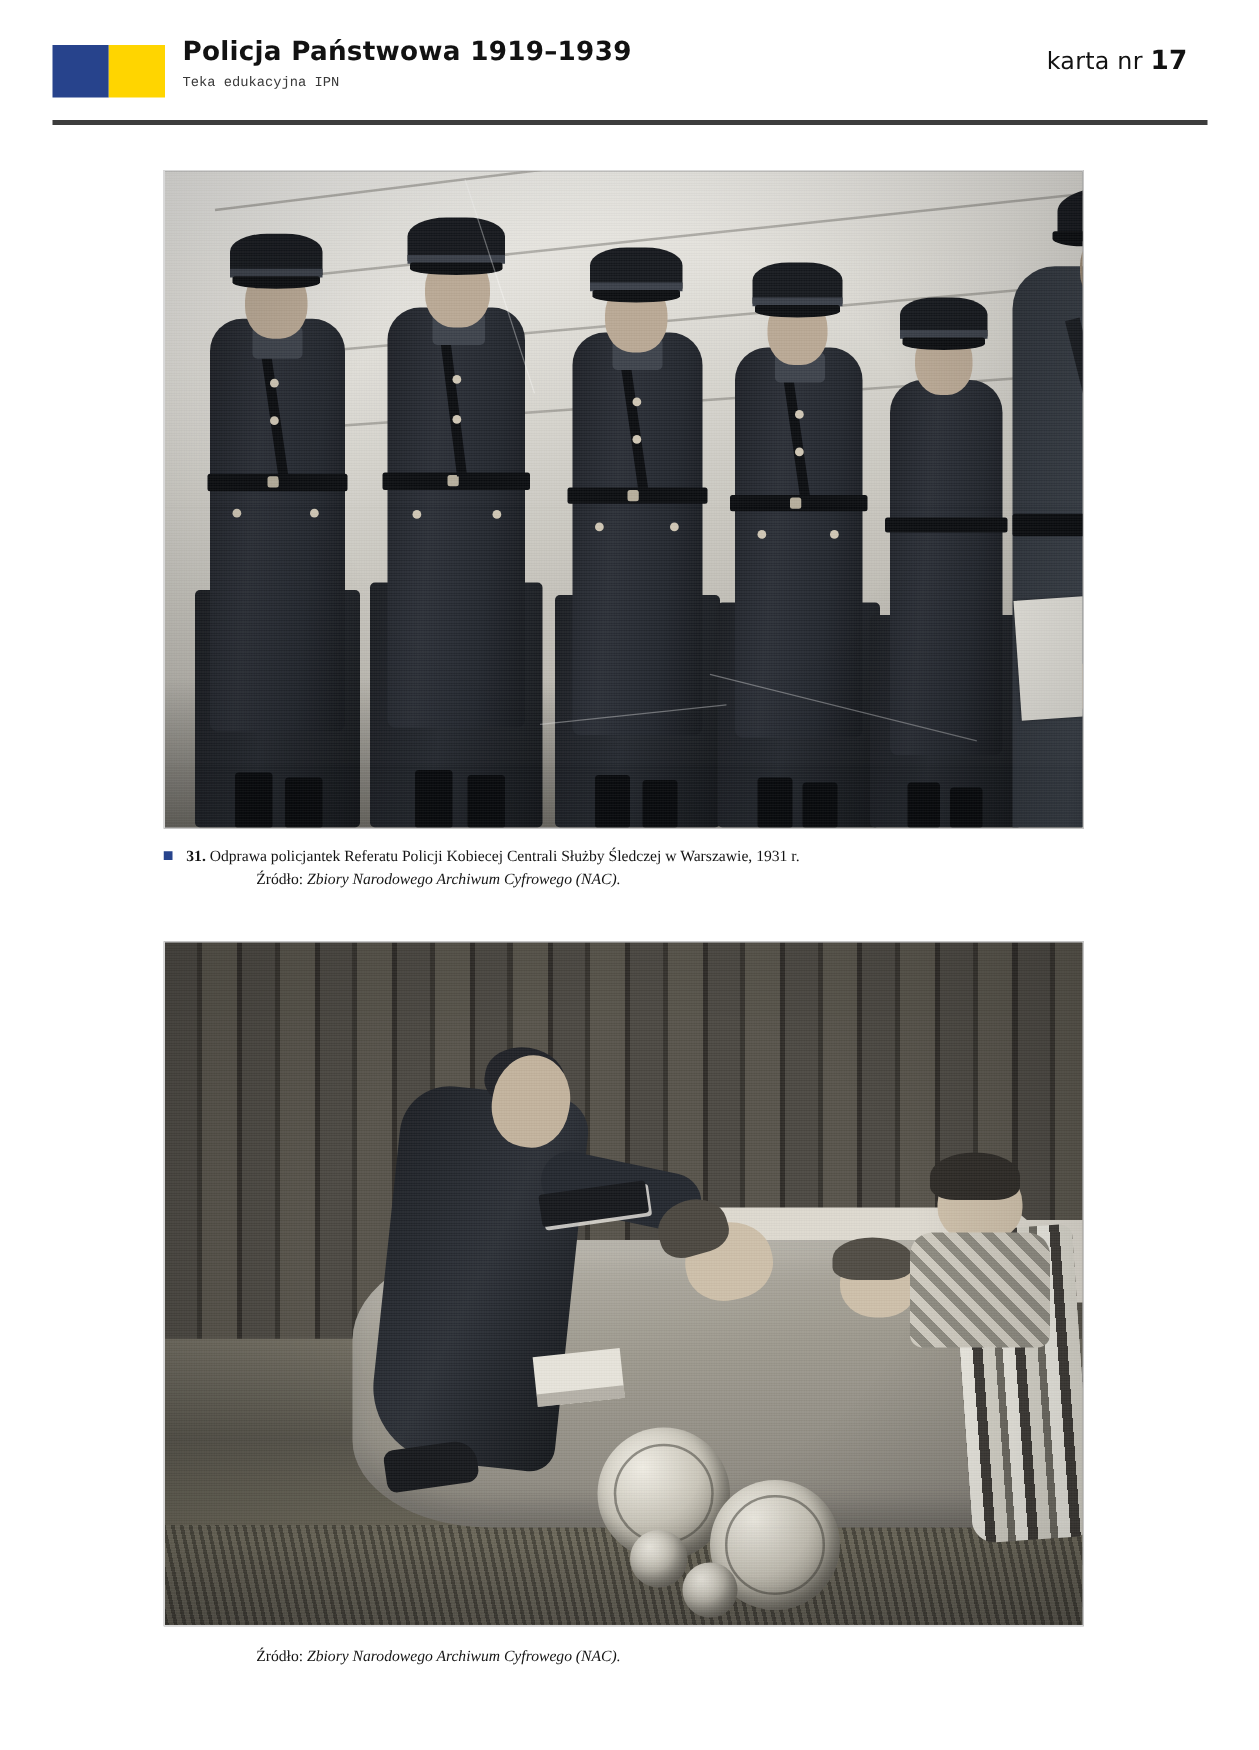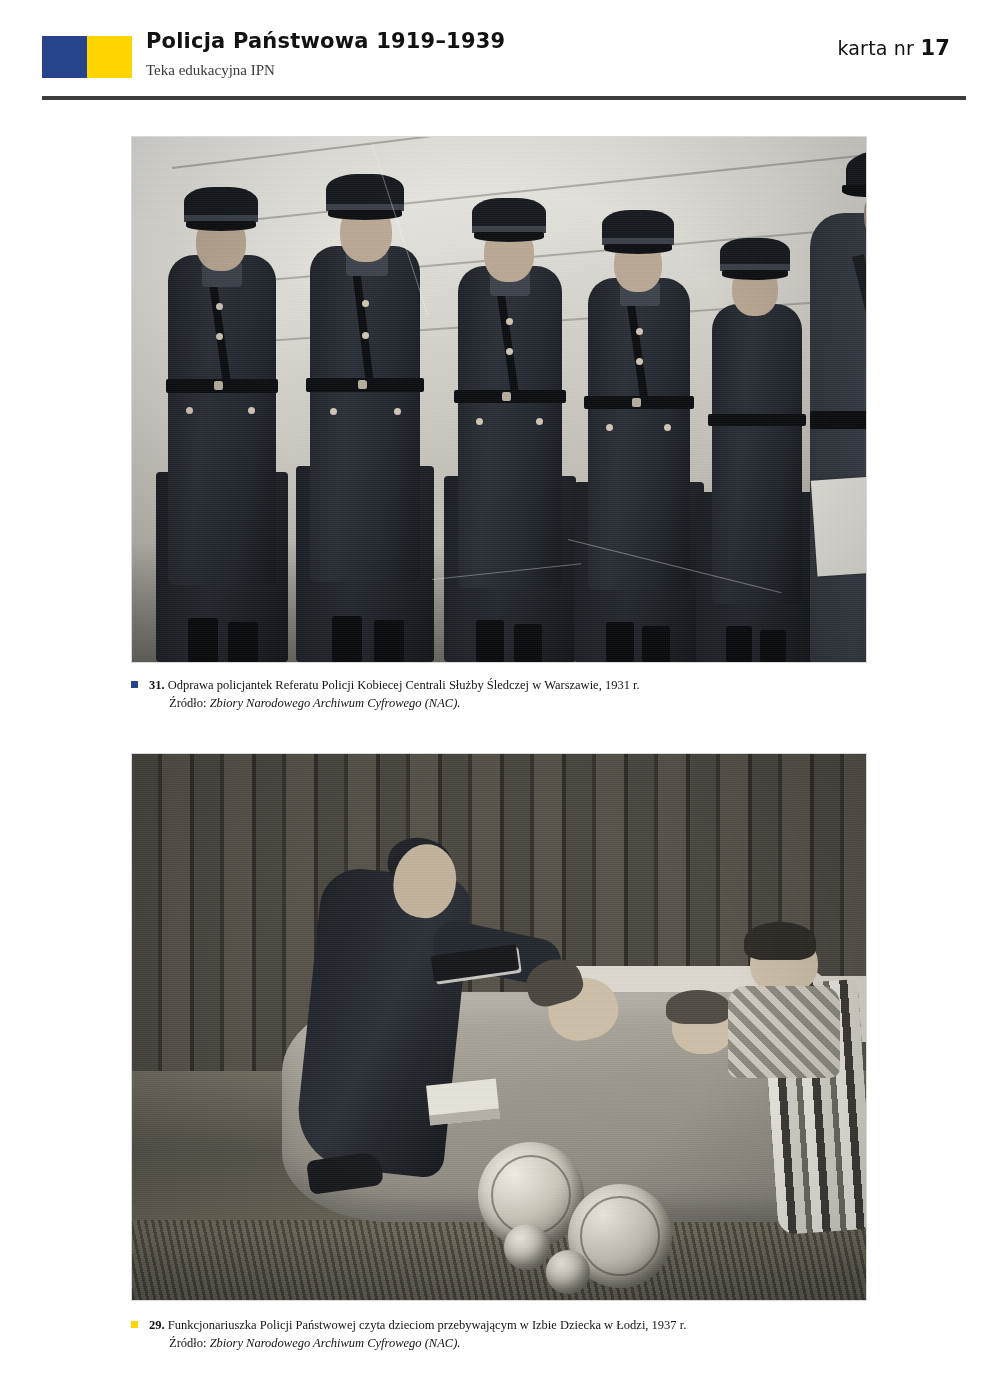--- a/index.html
+++ b/index.html
@@ -60,22 +60,22 @@
   .doc-title {
     font-family: "DejaVu Sans", sans-serif;
     font-size: 21px;
     font-weight: bold;
     letter-spacing: 0.2px;
     color: #121212;
     margin: 0;
     line-height: 1.3;
   }
   .doc-subtitle {
-    font-family: Liberation Serif, serif;
-    font-size: 15px;
+    font-family: Liberation Mono, monospace;
+    font-size: 11px;
     color: #3a3a3a;
     margin: 6px 0 0 0;
     line-height: 1.2;
   }
   .card-no {
     position: absolute;
     right: 16px;
     top: 8px;
     font-family: "DejaVu Sans", sans-serif;
     font-size: 19px;
@@ -117,21 +117,21 @@
     position: absolute;
     font-family: "Liberation Serif", serif;
     font-size: 12.5px;
     line-height: 1.45;
     color: #141414;
   }
   .cap-1 { left: 131px; top: 676px; width: 800px; }
   .cap-2 { left: 131px; top: 1316px; width: 800px; }
   .cap-line1 { display: block; padding-left: 18px; position: relative; }
   .cap-line2 { display: block; padding-left: 38px; font-style: italic; }
-  .cap-line2 .src-label { font-style: normal; }
+  .cap-line2 .src-label { font-style: normal; margin-left: 36px; }
   .bullet {
     position: absolute;
     left: 0;
     top: 5px;
     width: 7px;
     height: 7px;
   }
   .bullet.blue { background: #27438c; }
   .bullet.yellow { background: #ffd500; }
   .cap-num { font-weight: bold; }
@@ -581,23 +581,18 @@
         </div>
       <div class="p2-ball" style="left:372px; top:470px; width:46px; height:46px;"></div>
       <div class="p2-ball" style="left:414px; top:496px; width:44px; height:44px;"></div>
 
       <div class="grain"></div>
       <div class="vignette"></div>
     </div>
   </div>
 
   <div class="caption cap-2">
-    <span class="cap-line1">
-      <span class="bullet yellow"></span>
-      <span class="cap-num">29.</span>
-      <span>Funkcjonariuszka Policji Państwowej czyta dzieciom przebywającym w Izbie Dziecka w Łodzi, 1937 r.</span>
-    </span>
     <span class="cap-line2">
       <span class="src-label">Źródło: </span><span>Zbiory Narodowego Archiwum Cyfrowego (NAC).</span>
     </span>
   </div>
 
 </div>
 
 </body></html>

